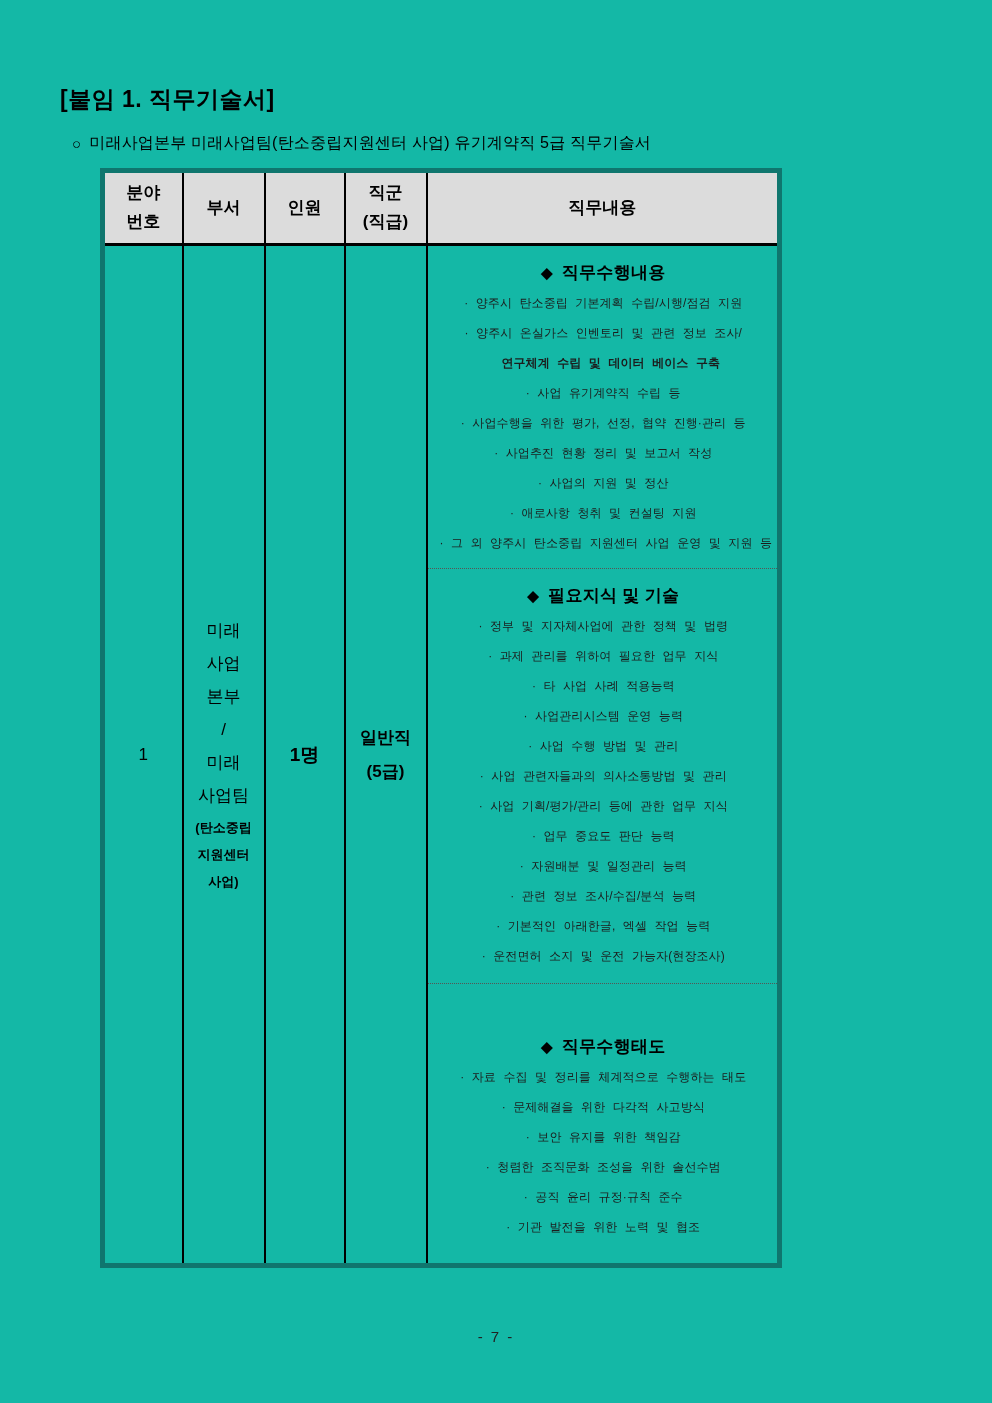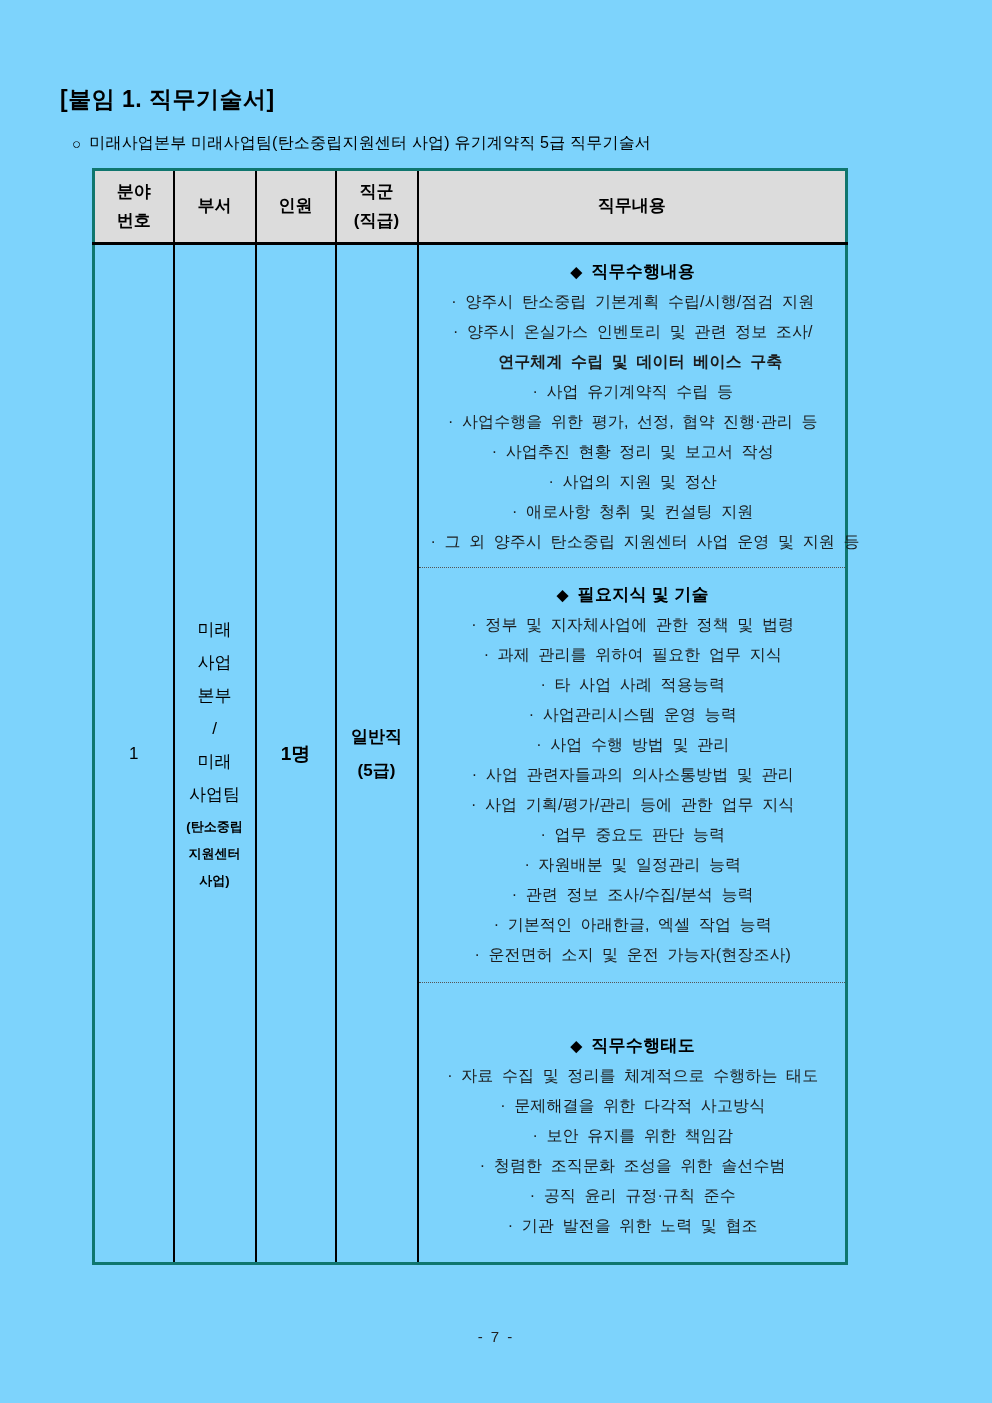--- a/index.html
+++ b/index.html
@@ -1,39 +1,39 @@
 <!DOCTYPE html>
 <html><head>
 <meta charset="utf-8">
 <style>
   * { margin:0; padding:0; box-sizing:border-box; }
   html,body { background:#ffffff; }
   .page {
     position:relative;
     width:992px; height:1403px;
-    background:#7dd3fc;
+    background:#14b8a6;
     font-family:"Liberation Sans", sans-serif;
     color:#000;
     overflow:hidden;
   }
   .doc-title {
     position:absolute; left:60px; top:84px;
     font-size:23px; font-weight:bold; letter-spacing:0.5px;
   }
   .doc-subtitle {
     position:absolute; left:72px; top:133px;
     font-size:16px; letter-spacing:0.2px;
     display:flex; align-items:center; gap:8px;
   }
   .circle-marker { font-size:15px; }
   table.jobs {
-    position:absolute; left:92px; top:168px;
-    width:756px;
+    position:absolute; left:100px; top:168px;
+    width:682px;
     border-collapse:collapse; table-layout:fixed;
-    border:3px solid #0f766e;
+    border:5px solid #0f766e;
   }
   .jobs th, .jobs td { border:2px solid #000; }
   .jobs thead th {
     height:74px;
     background:#dcdcdc;
     font-size:17px; font-weight:bold;
     text-align:center; vertical-align:middle;
     white-space:pre-line; line-height:1.7;
     border-bottom:3px solid #000;
   }
@@ -43,21 +43,21 @@
   .dept-sub  { font-weight:bold; font-size:13px; line-height:27px; white-space:pre-line; margin-top:2px; }
   td.cell-count { font-weight:bold; font-size:19px; }
   td.cell-group { font-weight:bold; font-size:17px; line-height:34px; white-space:pre-line; }
   td.cell-content { vertical-align:top; text-align:left; padding:0; }
   .section { padding:12px 10px 10px 12px; }
   .section.sec2 { border-top:1px dotted #555; padding-bottom:12px; }
   .section.sec3 { border-top:1px dotted #555; padding-top:48px; padding-bottom:21px; }
   .sec-head { font-weight:bold; font-size:17px; line-height:30px; letter-spacing:0.3px; }
   .sec-head .diamond { margin-right:9px; font-size:15px; }
   .line {
-    font-size:16px; line-height:30px; color:#1c1c1c;
+    font-size:12px; line-height:30px; color:#1c1c1c;
     word-spacing:4px; letter-spacing:0.1px;
     white-space:nowrap;
   }
   .line.cont { padding-left:15px;font-weight:bold; }
   .page-footer {
     position:absolute; left:0; right:0; top:1328px;
     text-align:center; font-size:15px; color:#222; letter-spacing:2px;
   }
 </style>
 </head>

